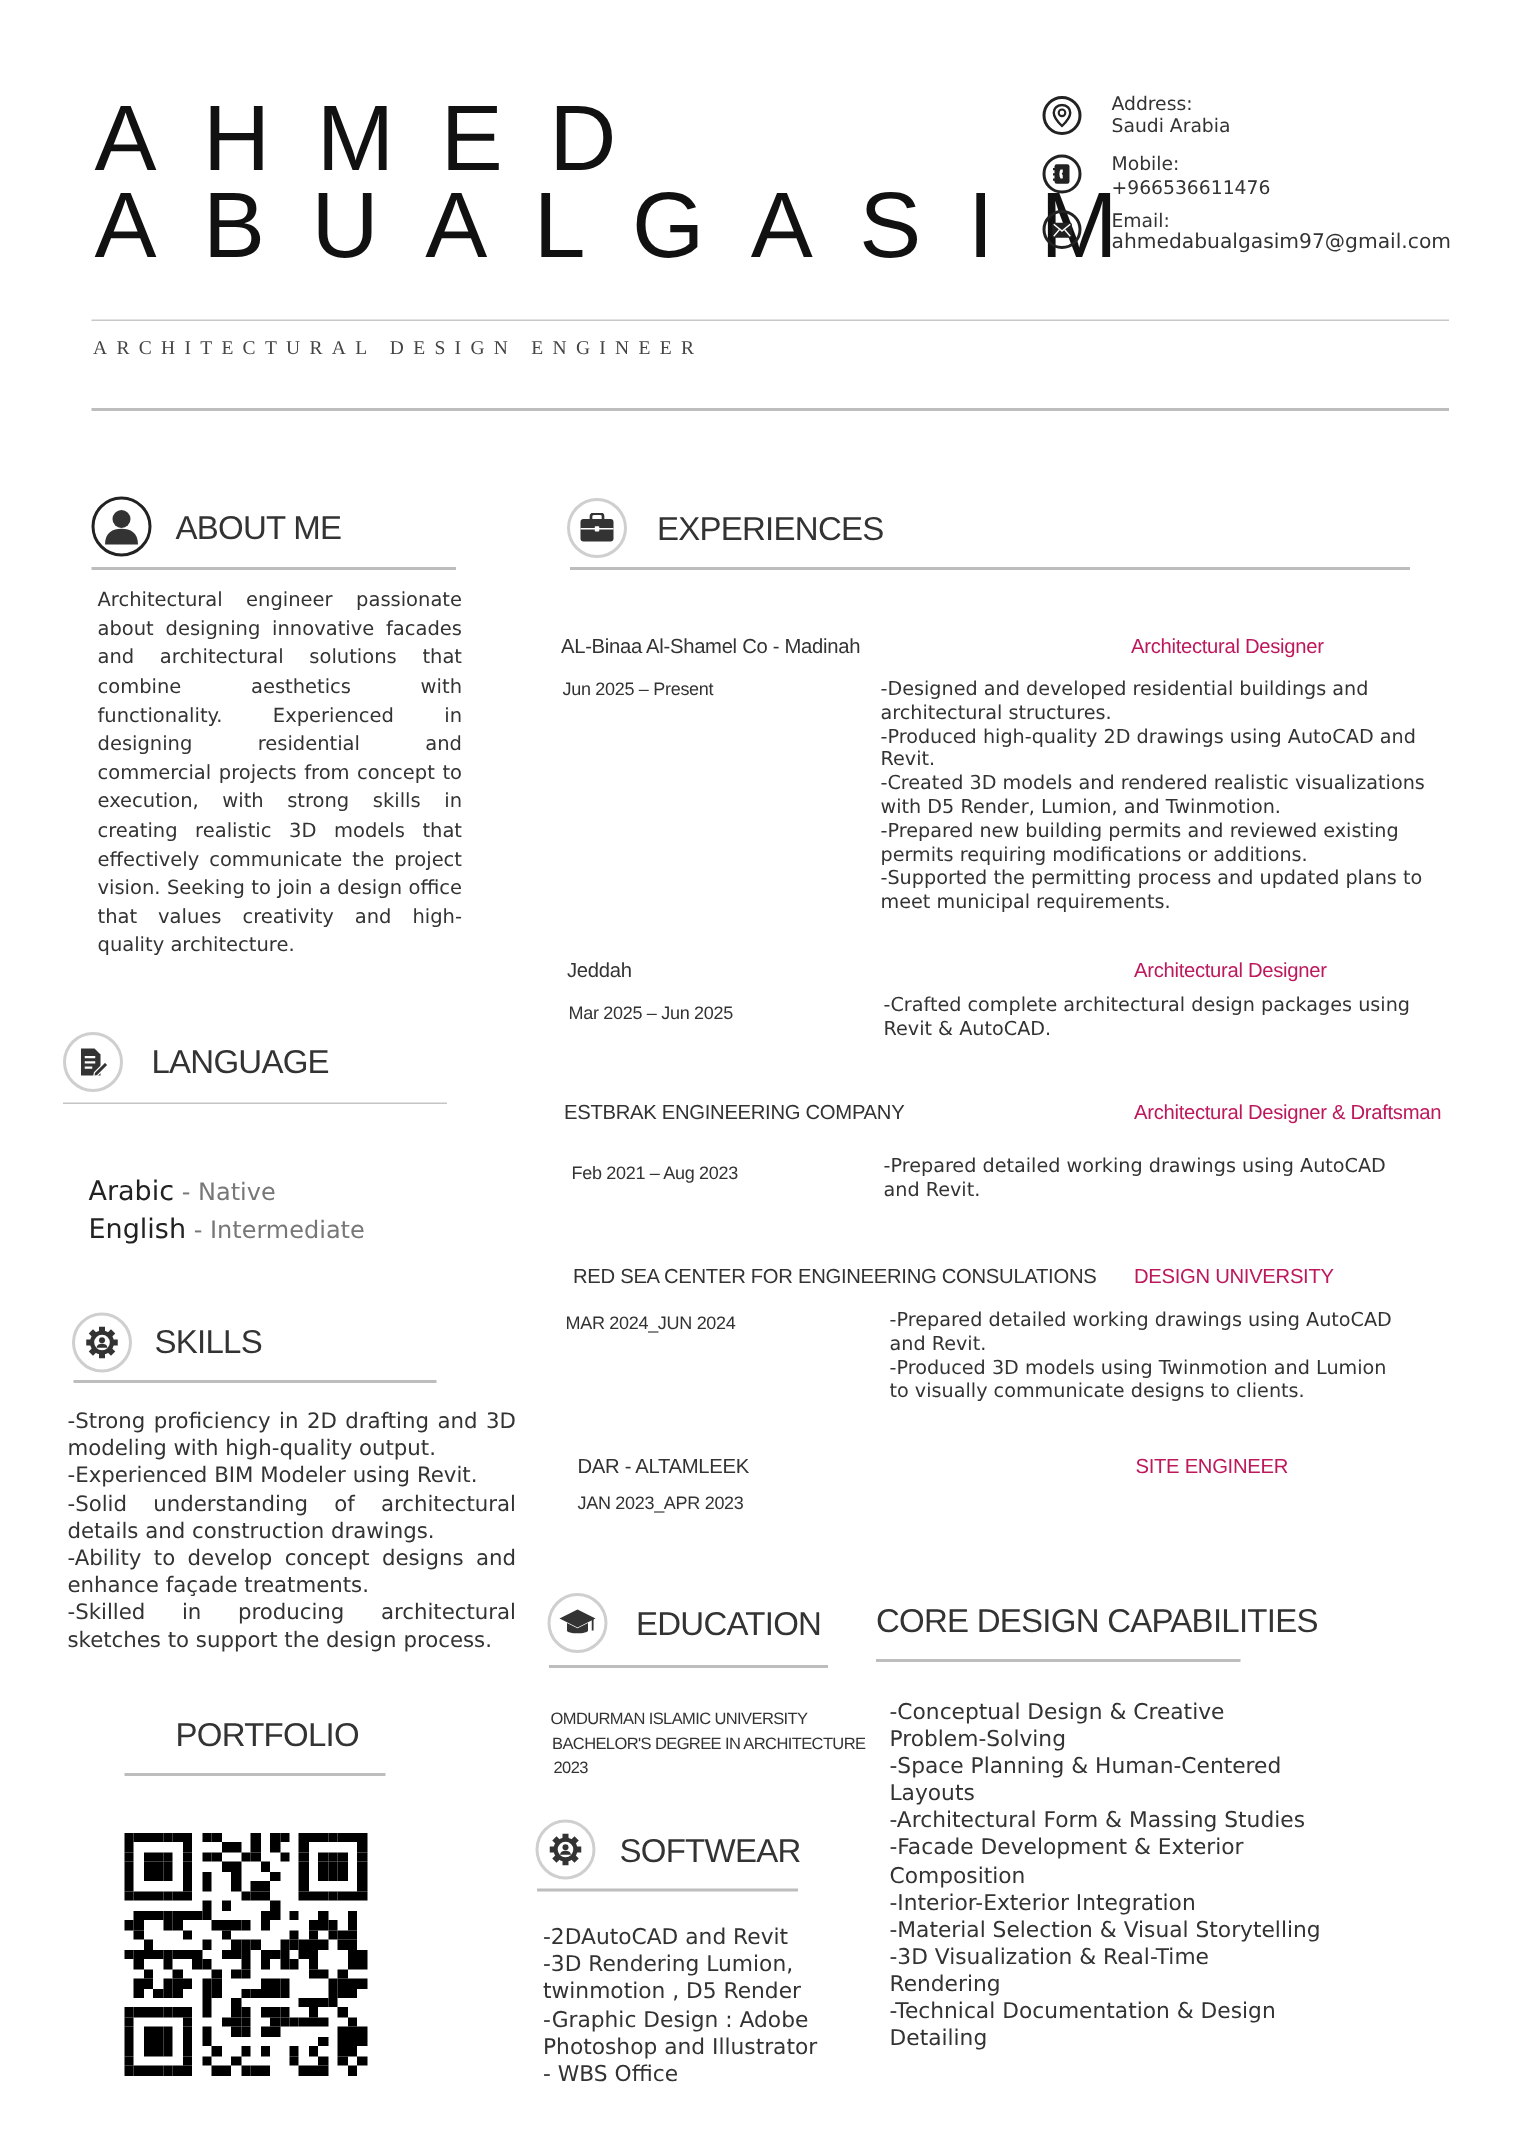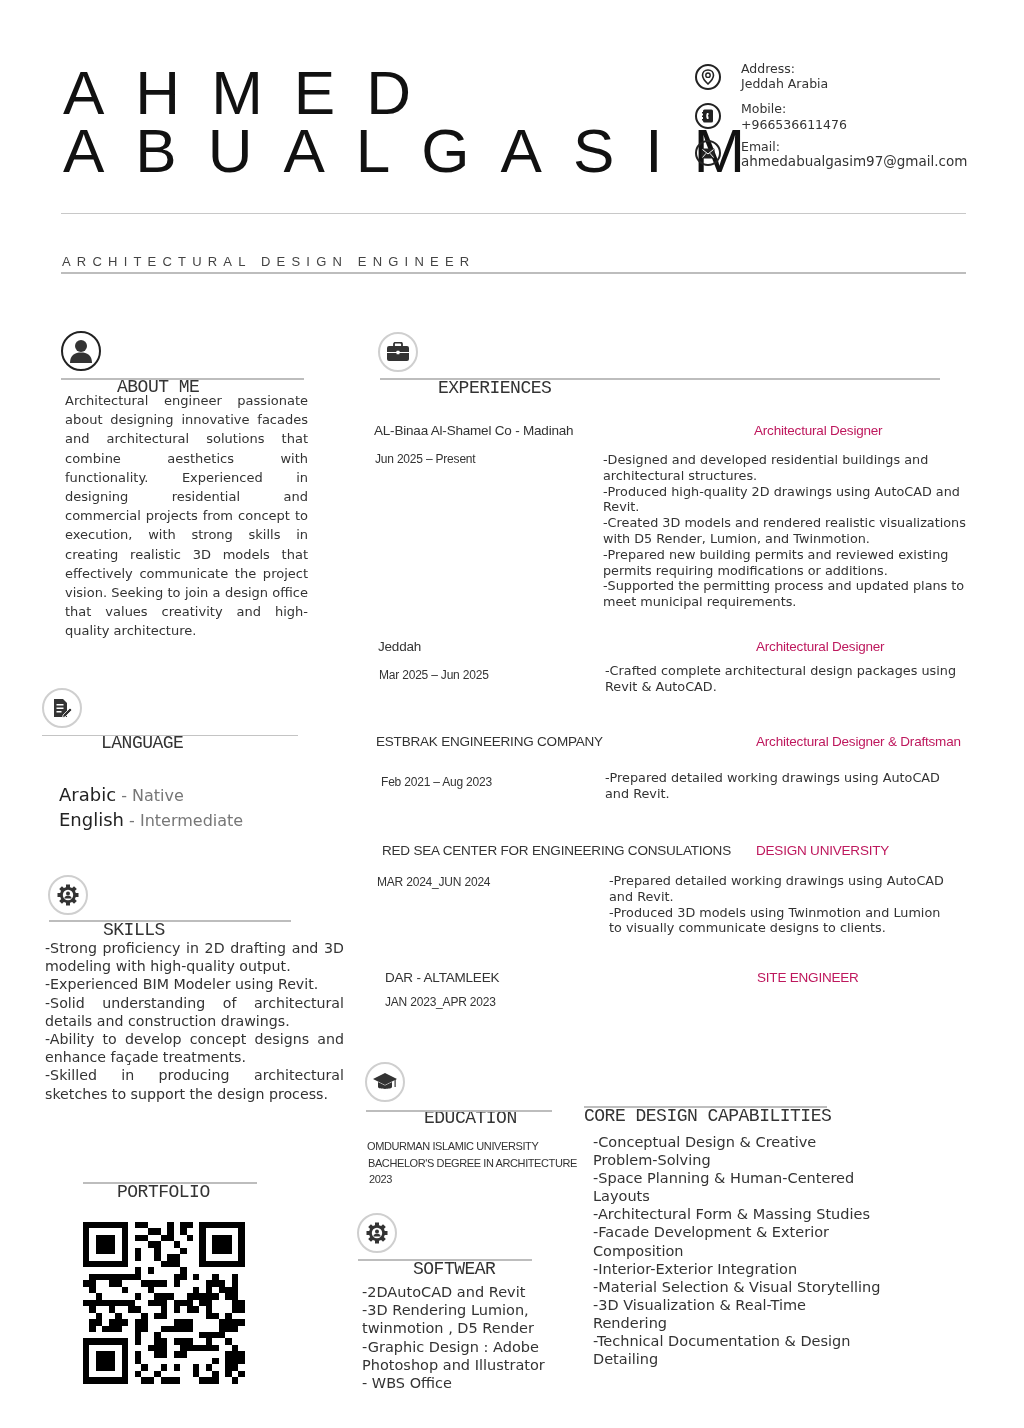--- a/index.html
+++ b/index.html
@@ -7,26 +7,26 @@
   body { position: relative; font-family: "DejaVu Sans", sans-serif; color: #333; }
   .abs { position: absolute; }
   .name-line { font-family: "Liberation Sans", sans-serif; font-size: 62px; letter-spacing: 31px; color: #111; font-weight: 400; line-height: 1; }
   .contact-icon { width: 26px; height: 26px; border: 2px solid #222; border-radius: 50%; display: flex; align-items: center; justify-content: center; }
   .contact-label { font-size: 12.5px; color: #333; line-height: 15px; }
   .contact-value { font-size: 12.5px; color: #333; line-height: 15px; }
   .rule { position: absolute; height: 2px; background: #bdbdbd; }
   .subtitle { font-family: "Liberation Sans", sans-serif; font-size: 13px; letter-spacing: 6.2px; color: #444; }
   .sec-icon { width: 40px; height: 40px; border: 2px solid #cfcfcf; border-radius: 50%; display: flex; align-items: center; justify-content: center; background: #fff; }
   .sec-icon.dark { border-color: #222; }
-  .sec-title { font-family: Liberation Mono, monospace; font-size: 18px; color: #333; letter-spacing: -0.5px; margin-top: 38px; }
+  .sec-title { font-family: Liberation Sans, sans-serif; font-size: 22px; color: #333; letter-spacing: -0.5px; }
   .body-text { font-size: 13px; line-height: 19.2px; color: #333; text-align: justify; }
   .exp-company { font-family: "Liberation Sans", sans-serif; font-size: 13.5px; color: #333; letter-spacing: -0.2px; white-space: nowrap; }
   .exp-date { font-family: "Liberation Sans", sans-serif; font-size: 12px; color: #333; letter-spacing: -0.2px; white-space: nowrap; }
   .exp-role { font-family: "Liberation Sans", sans-serif; font-size: 13.5px; color: #be185d; letter-spacing: -0.2px; white-space: nowrap; }
-  .exp-desc { font-size: 12.8px; line-height: 15.8px; color: #333; margin-left: 16px; }
+  .exp-desc { font-size: 12.8px; line-height: 15.8px; color: #333; }
   .exp-desc div { white-space: nowrap; }
   .lang-name { font-size: 18px; color: #222; font-weight: 500; }
   .lang-level { font-size: 16px; color: #777; }
   .skills-text { font-size: 14.2px; line-height: 18.2px; color: #333; text-align: justify; text-align-last: left; }
   .edu-text { font-family: "Liberation Sans", sans-serif; font-size: 11px; line-height: 16.5px; color: #333; letter-spacing: -0.4px; }
   .soft-text { font-size: 14.5px; line-height: 18.2px; color: #333; }
   .core-text { font-size: 14.5px; line-height: 18.1px; color: #333; }
   .qr { display: grid; grid-template-columns: repeat(25, 6.48px); grid-template-rows: repeat(25, 6.48px); }
   .qr span { display: block; }
   .qr span.on { background: #000; }
@@ -39,21 +39,21 @@
 
 <div class="abs" style="left:695px; top:64px;">
   <div class="contact-icon">
     <svg width="14" height="16" viewBox="0 0 14 16">
         <path d="M7 1 C3.5 1 1.5 3.5 1.5 6.2 C1.5 9.8 7 15 7 15 C7 15 12.5 9.8 12.5 6.2 C12.5 3.5 10.5 1 7 1 Z" fill="none" stroke="#222" stroke-width="1.6"></path>
         <circle cx="7" cy="6.2" r="2.2" fill="none" stroke="#222" stroke-width="1.4"></circle>
       </svg>
   </div>
 </div>
 <div class="abs contact-label" style="left:741px; top:61px;">Address:</div>
-<div class="abs contact-value" style="left:741px; top:76px;">Jeddah Arabia</div>
+<div class="abs contact-value" style="left:741px; top:76px;">Saudi Arabia</div>
 
 <div class="abs" style="left:695px; top:103px;">
   <div class="contact-icon">
     <svg width="12" height="14" viewBox="0 0 12 14">
         <rect x="1" y="0.5" width="10" height="13" rx="1.5" fill="#222"></rect>
         <rect x="0" y="3" width="2" height="1.5" fill="#222"></rect>
         <rect x="0" y="6.5" width="2" height="1.5" fill="#222"></rect>
         <rect x="0" y="10" width="2" height="1.5" fill="#222"></rect>
         <path d="M5 4 L6.5 4 L6.5 6 L5.8 6.5 L6.5 8 L6.5 10 L5 10 C4 8.5 4 5.5 5 4 Z" fill="#fff"></path>
       </svg>
@@ -68,21 +68,21 @@
         <rect x="0.5" y="0.5" width="13" height="10" rx="1" fill="#222"></rect>
         <path d="M1.5 1.5 L7 6 L12.5 1.5" fill="none" stroke="#fff" stroke-width="1"></path>
         <path d="M1.5 9.5 L5.2 5.2 M12.5 9.5 L8.8 5.2" stroke="#fff" stroke-width="0.9"></path>
       </svg>
   </div>
 </div>
 <div class="abs contact-label" style="left:741px; top:139px;">Email:</div>
 <a class="abs contact-value" style="left:741px; top:154px; font-size:13.5px; text-decoration:none; color:#333;">ahmedabualgasim97@gmail.com</a>
 
 <div class="rule" style="left:61px; top:213px; width:905px; height:1px; background:#c8c8c8;"></div>
-<div class="abs subtitle" style="left:62px; top:254px;">ARCHITECTURAL DESIGN ENGINEER</div>
+<div class="abs subtitle" style="left:62px; top:224px;font-family:Liberation Serif, serif;">ARCHITECTURAL DESIGN ENGINEER</div>
 <div class="rule" style="left:61px; top:272px; width:905px;"></div>
 
 <div class="abs" style="left:61px; top:331px;">
   <div class="sec-icon dark">
     <svg width="24" height="26" viewBox="0 0 24 26">
         <circle cx="12" cy="8" r="6" fill="#333"></circle>
         <path d="M1 25 C1 17 6 14.5 12 14.5 C18 14.5 23 17 23 25 Z" fill="#333"></path>
       </svg>
   </div>
 </div>

